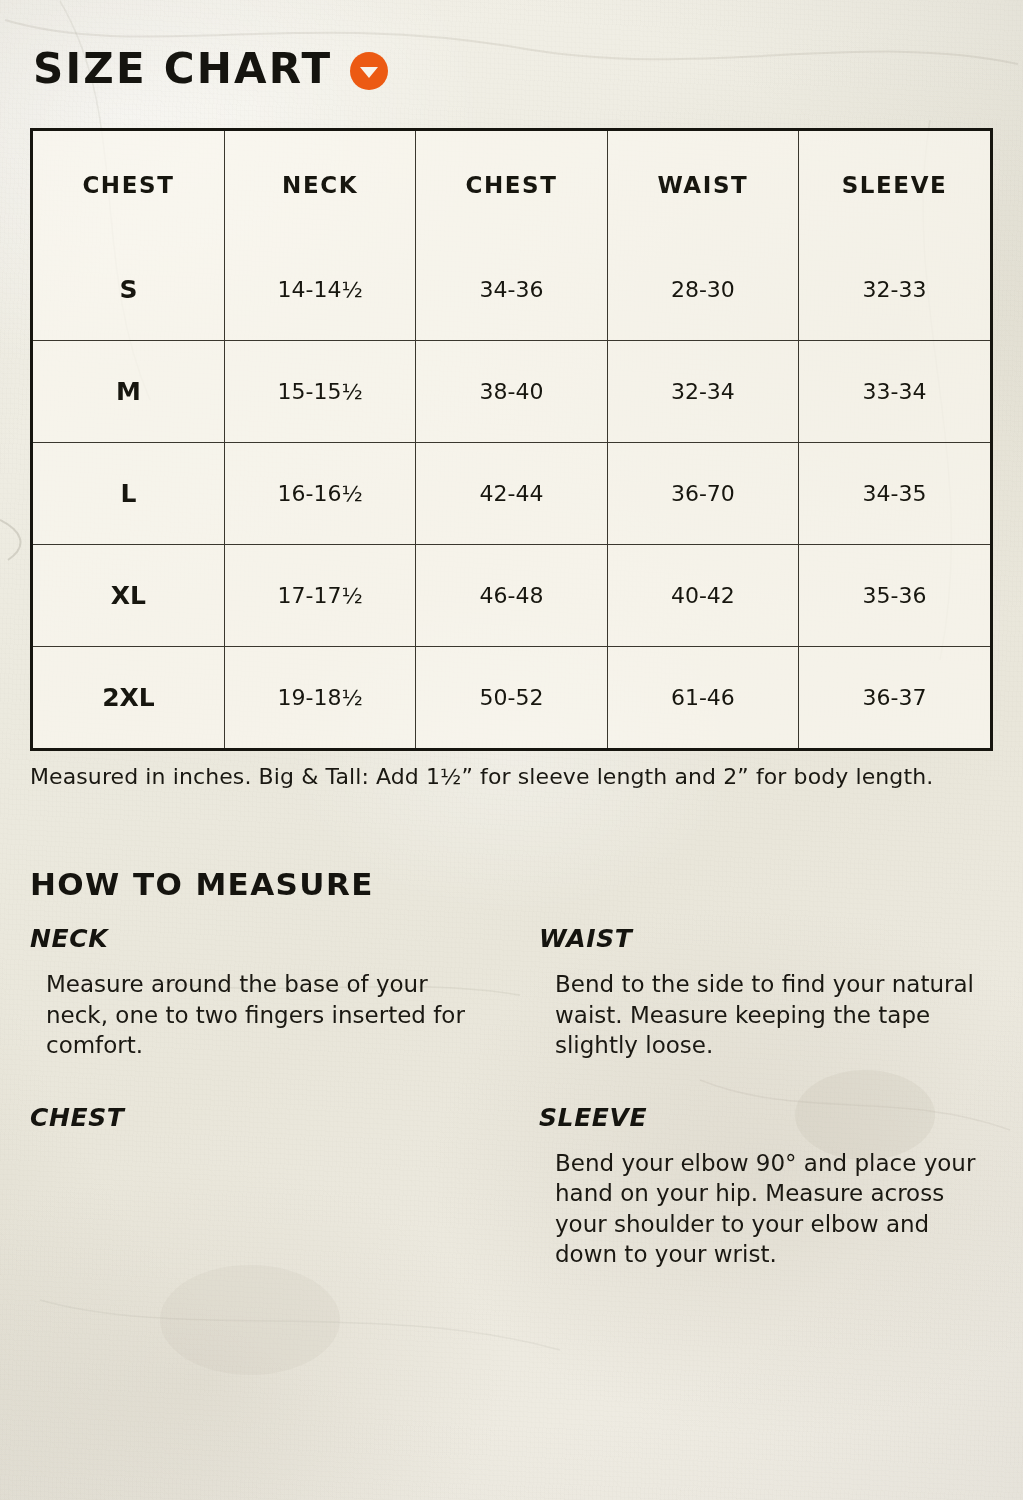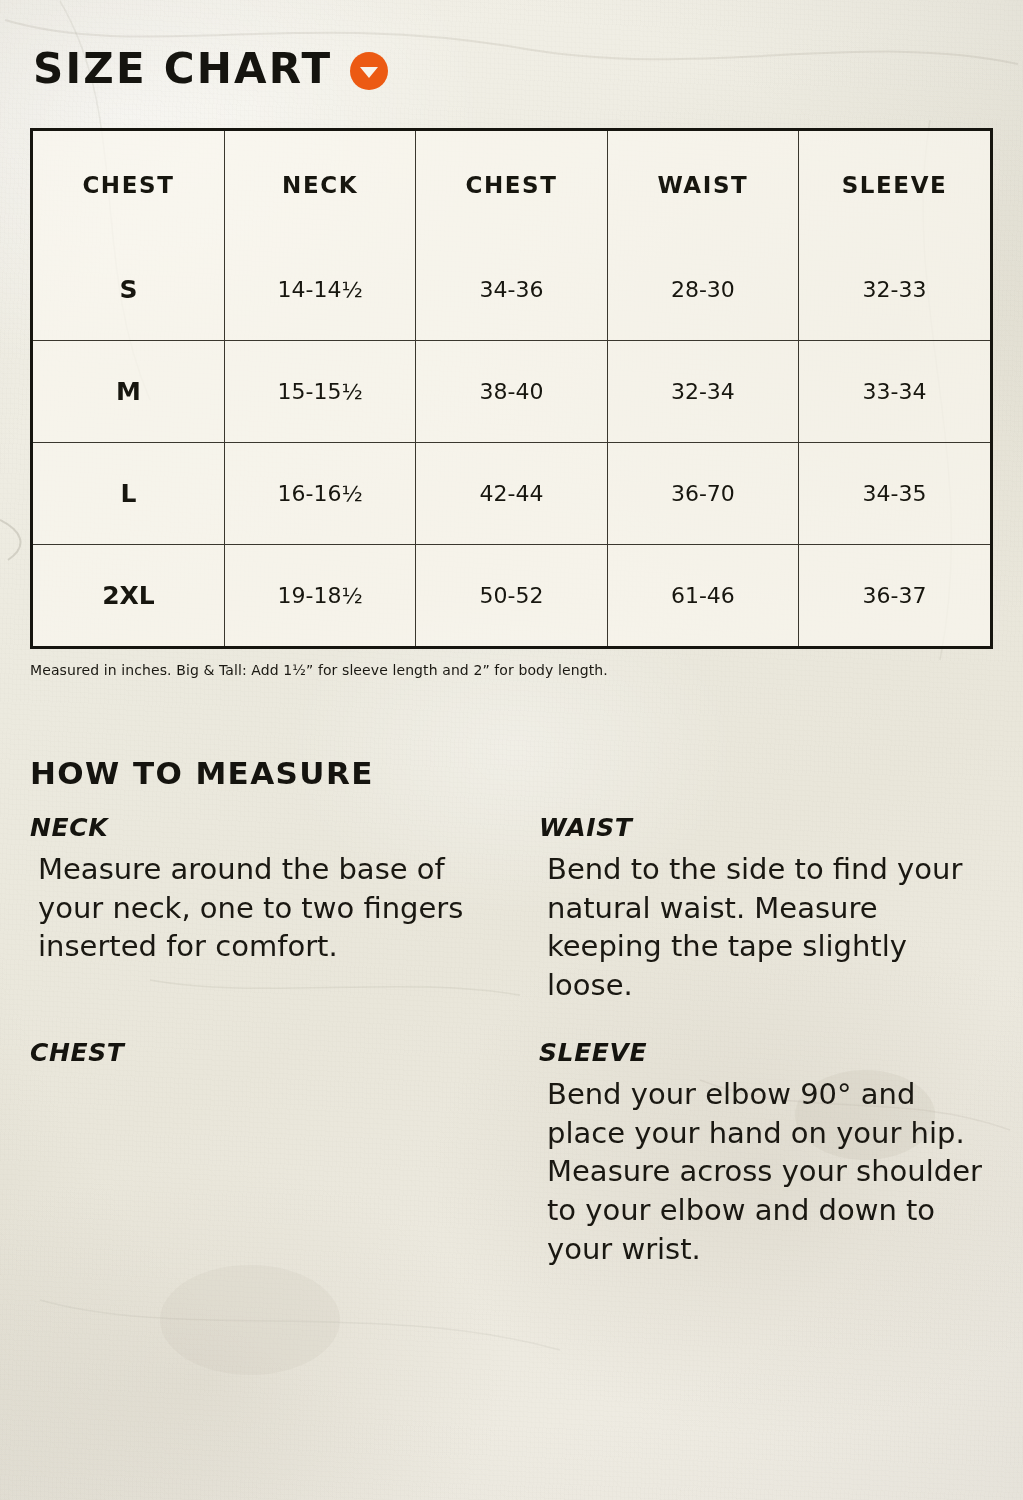--- a/index.html
+++ b/index.html
@@ -122,21 +122,21 @@
     font-weight: bold;
     font-size: 25px;
   }
   table.size-table tr > *:first-child { border-left: none; }
   table.size-table tr > *:last-child { border-right: none; }
   table.size-table tr:first-child > * { border-top: none; }
   table.size-table tr:last-child > * { border-bottom: none; }
 
   .note {
     margin-top: 13px;
-    font-size: 14px;
+    font-size: 22px;
     color: #1a1812;
     letter-spacing: .1px;
   }
 
   
   .how-title {
     margin-top: 77px;
     font-size: 31px;
     font-weight: bold;
     letter-spacing: 1.4px;
@@ -151,22 +151,22 @@
   }
   .measure-item h3 {
     margin: 0 0 7px 0;
     font-size: 25px;
     font-style: italic;
     font-weight: bold;
     letter-spacing: .6px;
     color: #15140f;
   }
   .measure-item p {
-    margin: 8px;
-    font-size: 29px;
+    margin: 16px;
+    font-size: 23px;
     line-height: 1.33;
     color: #1a1812;
   }
 </style>
 </head>
 <body>
 
 <div class="paper"></div>
 <div class="grain"></div>
 <svg class="scratches" width="1023" height="1500" viewBox="0 0 1023 1500">
@@ -218,20 +218,27 @@
           <td>33-34</td>
         </tr>
         <tr>
           <td class="size-col">L</td>
           <td>16-16½</td>
           <td>42-44</td>
           <td>36-70</td>
           <td>34-35</td>
         </tr>
         <tr>
+          <td class="size-col">XL</td>
+          <td>17-17½</td>
+          <td>46-48</td>
+          <td>40-42</td>
+          <td>35-36</td>
+        </tr>
+        <tr>
           <td class="size-col">2XL</td>
           <td>19-18½</td>
           <td>50-52</td>
           <td>61-46</td>
           <td>36-37</td>
         </tr>
       </tbody>
     </table>
   </div>
 

